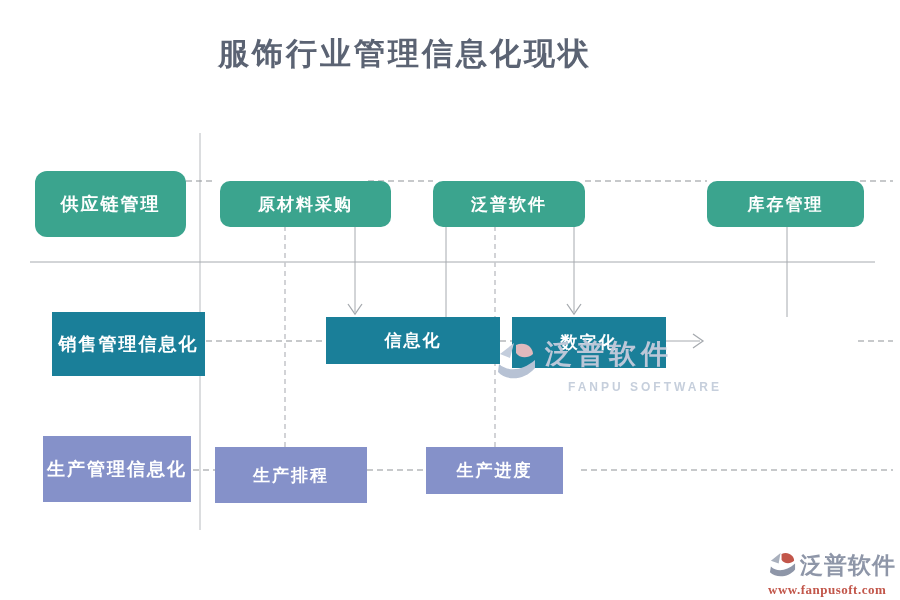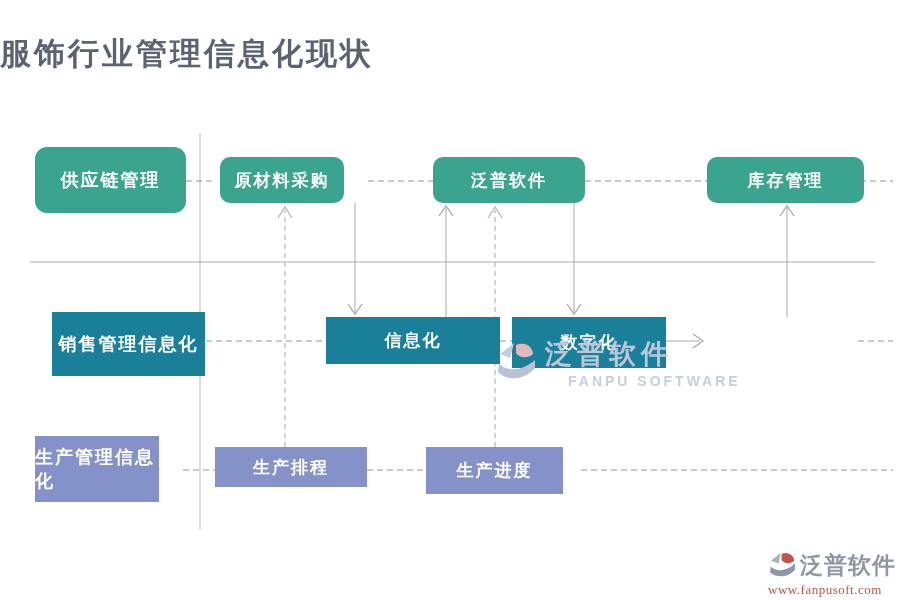--- a/index.html
+++ b/index.html
@@ -1,41 +1,41 @@
 <!DOCTYPE html>
 <html style="--green: #3ba48e; --teal: #1a7f99; --purple: #8591c9; --title: #5b6373; --line: #a6aaaf; --dash: #8f9398; --dash-light: #c7c9cd; --node-text: #ffffff; --wm: #bcc7d8; --wm-sub: #c6cfdc; --wm-pink: #e0b9bd; --footer-gray: #8e96a8; --footer-red: #c2564a;"><head>
 <meta charset="utf-8">
 <style>
   html,body{margin:0;padding:0;background:#fff;}
   .canvas{position:relative;width:900px;height:600px;background:#fff;overflow:hidden;
           font-family:"Liberation Sans",sans-serif;}
-  .title{position:absolute;top:33px;left:0;width:810px;
+  .title{position:absolute;top:33px;left:0;width:810px;text-align:center;
          font-family:"Liberation Serif",serif;font-weight:bold;font-size:31px;
          letter-spacing:3px;color:var(--title,#5b6373);}
   .connectors{position:absolute;left:0;top:0;}
   .ln{stroke:var(--line,#a6aaaf);stroke-width:1;fill:none;}
   .soft{stroke:#b8bbbf;}
   .dsh{stroke:var(--dash,#8f9398);stroke-width:1.2;stroke-dasharray:6 4;fill:none;}
   .dshl{stroke:var(--dash-light,#c7c9cd);stroke-width:1.6;stroke-dasharray:5 4;fill:none;}
   .chev{stroke:var(--line,#a6aaaf);stroke-width:1.3;fill:none;}
   .chevl{stroke:#b4b7bc;stroke-width:1.3;fill:none;}
   .node{position:absolute;display:flex;align-items:center;justify-content:center;
         color:var(--node-text,#ffffff);font-weight:bold;font-size:17px;letter-spacing:2px;}
   .node.big{font-size:18px;}
-  .green{background:var(--green,#3ba48e);border-radius:10px;}
+  .green{background:var(--green,#3ba48e);border-radius:10px;margin-top:24px;}
   .teal{background:var(--teal,#1a7f99);}
   .purple{background:var(--purple,#8591c9);}
   .watermark{position:absolute;left:494px;top:340px;display:flex;align-items:flex-start;gap:5px;}
   .wm-col{display:flex;flex-direction:column;}
   .wm-brand{font-size:27px;font-weight:bold;letter-spacing:5px;color:var(--wm,#bcc7d8);line-height:1.1;}
-  .wm-sub{font-size:14px;font-weight:bold;letter-spacing:3px;color:var(--wm-sub,#c6cfdc);margin-top:3px;padding-left:23px;}
+  .wm-sub{font-size:12px;font-weight:bold;letter-spacing:3px;color:var(--wm-sub,#c6cfdc);margin-top:10px;padding-left:23px;}
   .footer{position:absolute;left:768px;top:550px;}
   .footer-row{display:flex;align-items:center;gap:3px;}
   .footer-brand{font-size:23px;font-weight:bold;letter-spacing:1px;color:var(--footer-gray,#8e96a8);}
-  .footer-url{font-family:"Liberation Serif",serif;font-size:13px;font-weight:normal;
+  .footer-url{font-family:"Liberation Serif",serif;font-size:13px;font-weight:bold;
               letter-spacing:0.5px;color:var(--footer-red,#c2564a);margin-top:1px;}
 </style>
 </head>
 <body>
 
 <div class="canvas">
 
   <div class="title">服饰行业管理信息化现状</div>
 
   <svg class="connectors" width="900" height="600" viewBox="0 0 900 600">
@@ -83,30 +83,30 @@
       <line class="dshl" x1="285" y1="447" x2="285" y2="210"></line>
       <polyline class="chevl" points="278,218 285,207 292,218"></polyline>
     </g>
     <g>
       <line class="dshl" x1="495" y1="447" x2="495" y2="210"></line>
       <polyline class="chevl" points="488,218 495,207 502,218"></polyline>
     </g>
   </svg>
 
   <div class="node big green" style="left:35px;top:147px;width:151px;height:66px;border-radius:12px">供应链管理</div>
-  <div class="node green" style="left:220px;top:157px;width:124px;height:46px">原材料采购</div>
+  <div class="node green" style="left:220px;top:157px;width:171px;height:46px">原材料采购</div>
   <div class="node green" style="left:433px;top:157px;width:152px;height:46px">泛普软件</div>
   <div class="node green" style="left:707px;top:157px;width:157px;height:46px">库存管理</div>
 
   <div class="node big teal" style="left:52px;top:312px;width:153px;height:64px">销售管理信息化</div>
   <div class="node teal" style="left:326px;top:317px;width:174px;height:47px">信息化</div>
   <div class="node teal" style="left:512px;top:317px;width:154px;height:51px">数字化</div>
 
-  <div class="node big purple" style="left:35px;top:436px;width:124px;height:66px">生产管理信息化</div>
-  <div class="node purple" style="left:215px;top:447px;width:152px;height:40px">生产排程</div>
+  <div class="node big purple" style="left:43px;top:436px;width:148px;height:66px">生产管理信息化</div>
+  <div class="node purple" style="left:215px;top:447px;width:152px;height:56px">生产排程</div>
   <div class="node purple" style="left:426px;top:447px;width:137px;height:47px">生产进度</div>
 
   <div class="watermark">
     <svg width="46" height="48" viewBox="0 0 46 48">
       <path d="M6,14 L20,3 L16,18 Z" fill="#c3cddc"></path>
       <path d="M22,5 C31,1 39,7 39,14 C34,19 25,18 22,13 Z" fill="var(--wm-pink,#e0b9bd)"></path>
       <path d="M5,24 C14,32 28,31 41,20 L41,28 C30,41 12,41 4,32 Z" fill="#b7c2d4"></path>
     </svg>
     <div class="wm-col">
       <div class="wm-brand">泛普软件</div>

